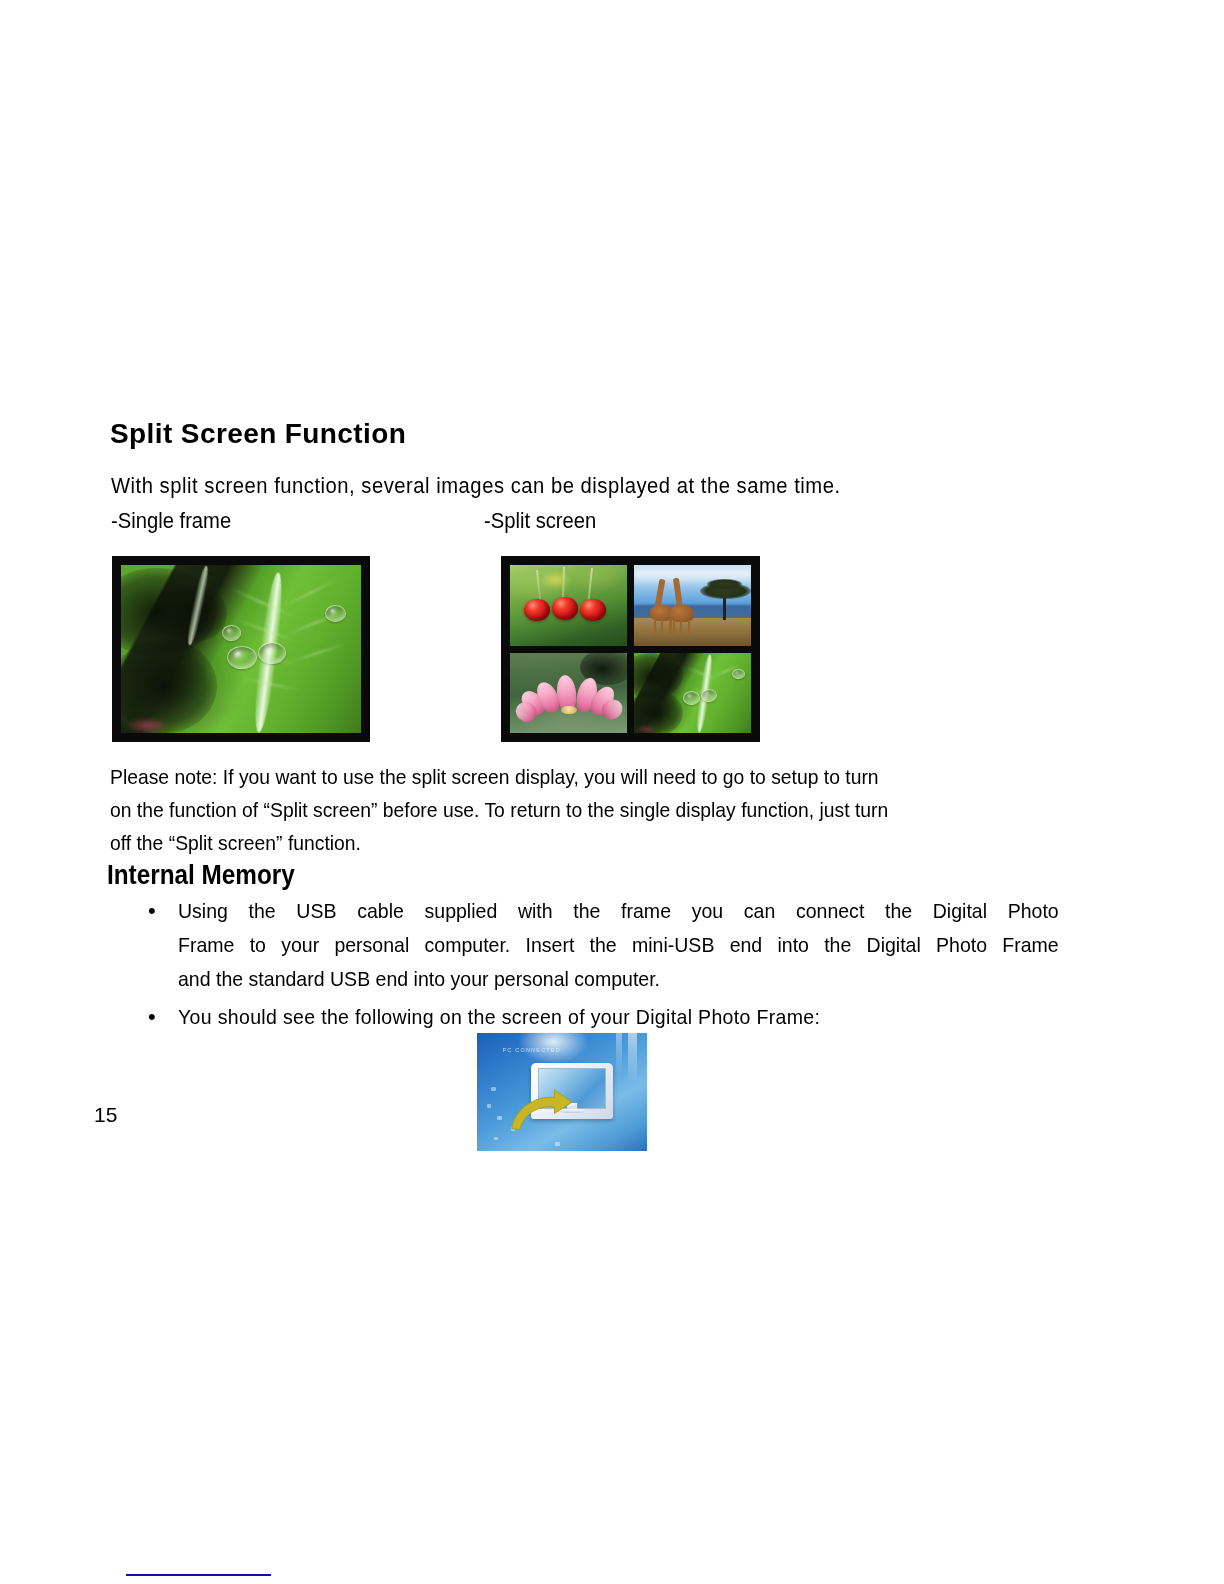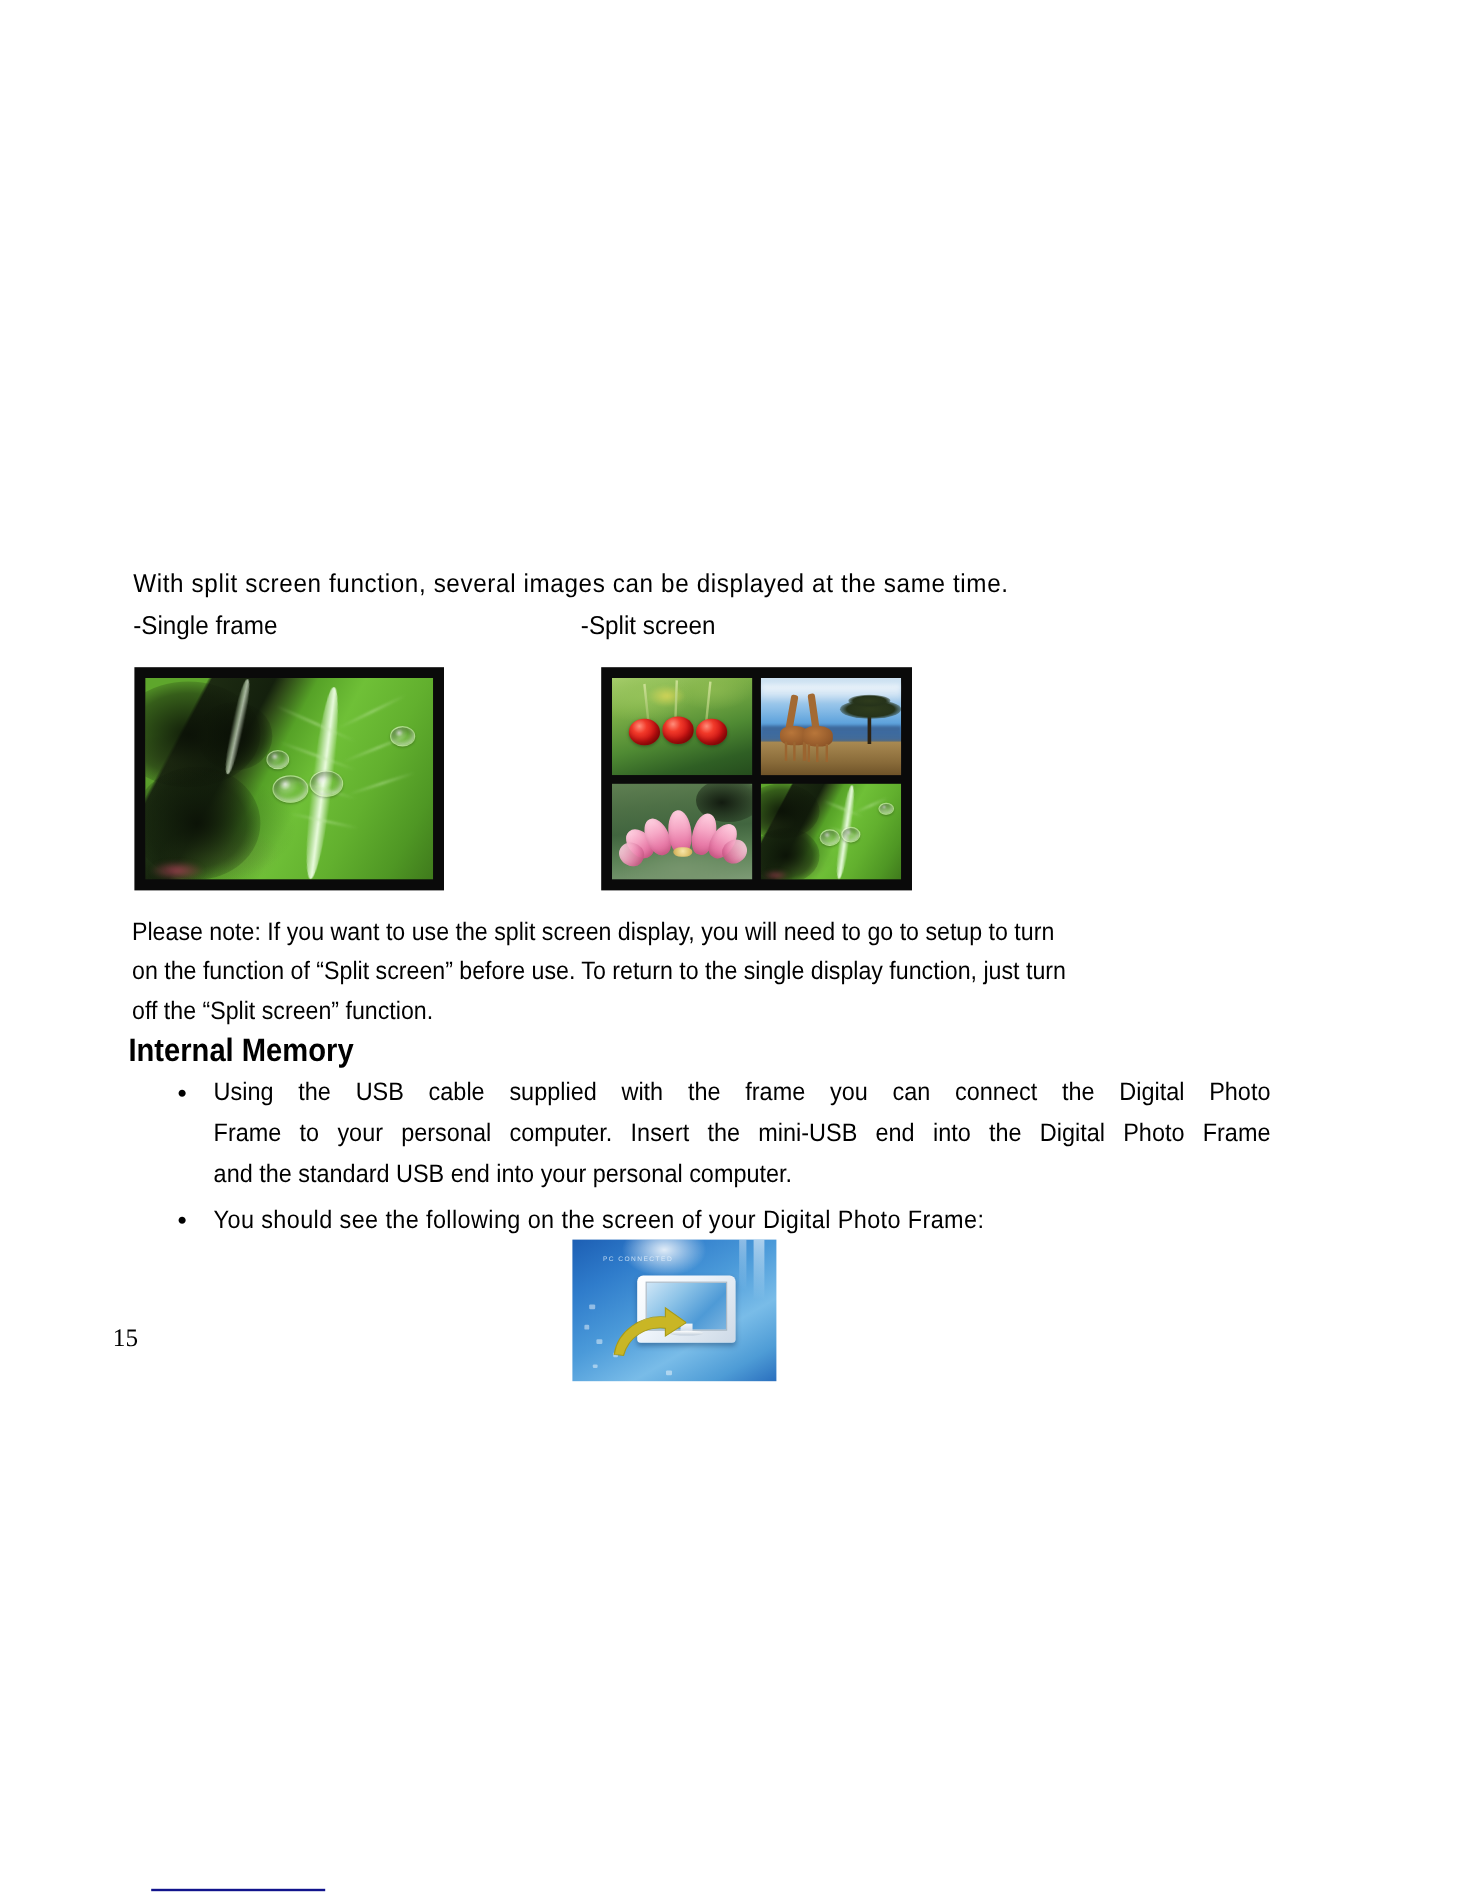--- a/index.html
+++ b/index.html
@@ -449,36 +449,36 @@
     background: rgba(255,255,255,0.45);
     border-radius: 1px;
   }
 
   
   .page-number {
     position: absolute;
     left: 94px;
     top: 1103px;
     font-size: 21px;
-    font-family: Liberation Serif, serif;
   }
   .footer-rule {
     position: absolute;
     left: 126px;
     top: 1574px;
     width: 145px;
     height: 2px;
     background: #11148c;
   }
 </style>
 </head>
 <body>
 
 <div class="page">
 
+  <div class="h-split">Split Screen Function</div>
 
   <div class="intro-line">With split screen function, several images can be displayed at the same time.</div>
 
   <div class="label-single">-Single frame</div>
   <div class="label-split">-Split screen</div>
 
   <div class="fig-single">
     <div class="inner">
       <div class="leaf-scene">
         <div class="darkblob" style="left:-10%;top:2%;width:50%;height:52%;"></div>

